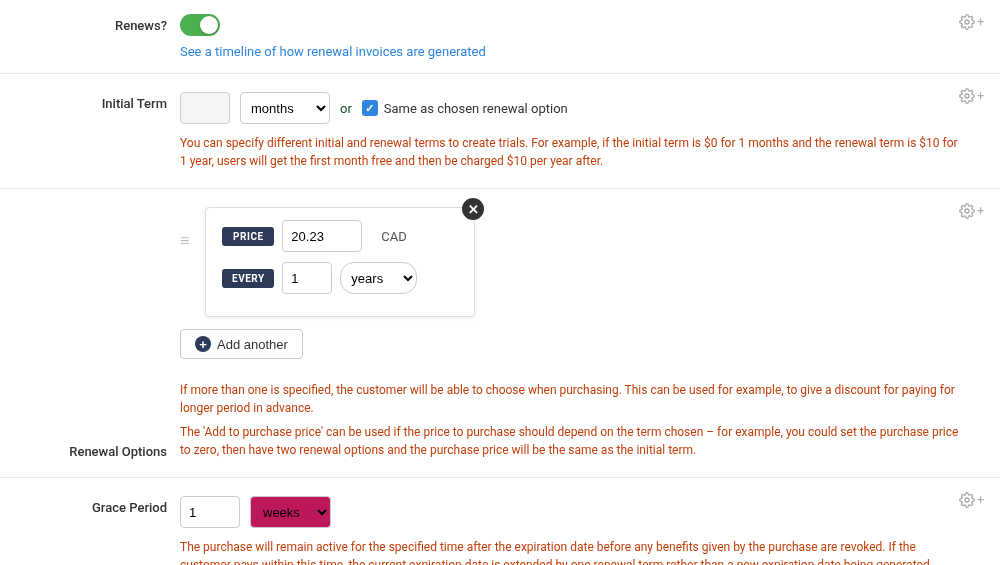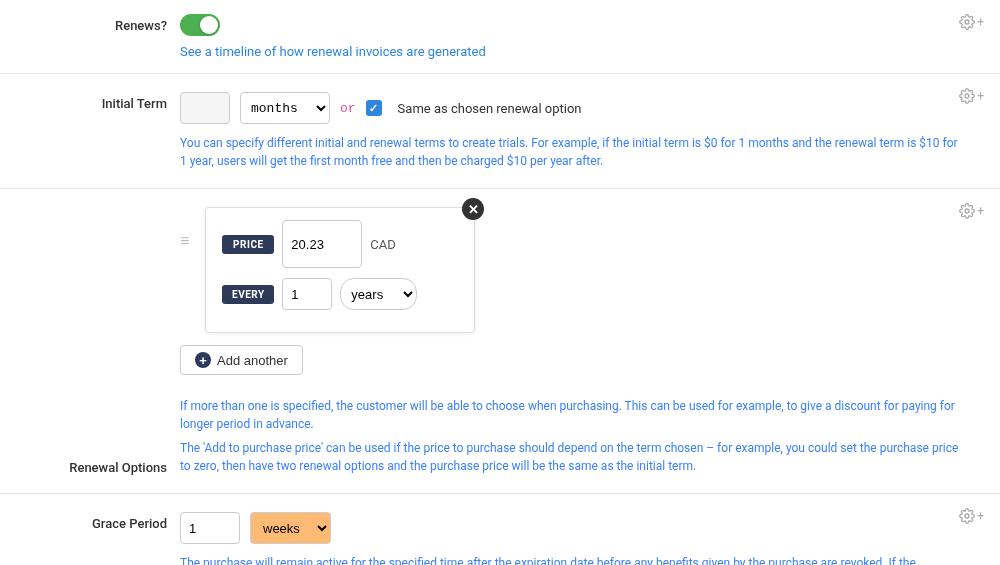--- a/index.html
+++ b/index.html
@@ -101,33 +101,31 @@
 
     .term-select {
       width: 90px;
       height: 32px;
       border: 1px solid #ccc;
       border-radius: 4px;
       padding: 0 6px;
       font-size: 13px;
       background: white;
       cursor: pointer;
-      font-family: Liberation Mono, monospace;
     }
 
     .or-text {
-      color: #ec4899;
-      font-size: 13px;
-      font-family: Liberation Mono, monospace;
+      color: #14532d;
+      font-size: 13px;
     }
 
     .checkbox-row {
       display: flex;
       align-items: flex-end;
-      gap: 16px;
+      gap: 6px;
     }
 
     .checkbox-blue {
       width: 16px;
       height: 16px;
       background: #2e86de;
       border-radius: 3px;
       display: flex;
       align-items: center;
       justify-content: center;
@@ -136,21 +134,21 @@
     }
     .checkbox-blue::after {
       content: '✓';
       color: white;
       font-size: 11px;
       font-weight: bold;
     }
 
     .info-text {
       font-size: 12px;
-      color: #3b82f6;
+      color: #c2410c;
       line-height: 1.5;
       margin-top: 8px;
       max-width: 780px;
     }
 
     
     .renewal-card {
       background: #fff;
       border: 1px solid #ddd;
       border-radius: 4px;
@@ -192,30 +190,31 @@
       font-weight: 700;
       padding: 4px 4px;
       border-radius: 3px;
       letter-spacing: 0.5px;
       min-width: 52px;
       text-align: center;
     }
 
     .price-input {
       width: 80px;
-      height: 48px;
+      height: 32px;
       border: 1px solid #ccc;
       border-radius: 4px;
       padding: 0 8px;
       font-size: 13px;
     }
 
     .currency-label {
       color: #555;
       font-size: 13px;
+      margin-left: 11px;
     }
 
     .every-input {
       width: 50px;
       height: 32px;
       border: 1px solid #ccc;
       border-radius: 4px;
       padding: 0 8px;
       font-size: 13px;
     }
@@ -297,21 +296,21 @@
       padding: 0 8px;
       font-size: 13px;
     }
 
     .grace-select {
       height: 32px;
       border: 1px solid #ccc;
       border-radius: 4px;
       padding: 0 8px;
       font-size: 13px;
-      background: #fdba74;
+      background: #be185d;
       cursor: pointer;
     }
 
     .gear-svg {
       width: 16px;
       height: 16px;
     }
 
     .renewal-card-wrapper {
       display: flex;

